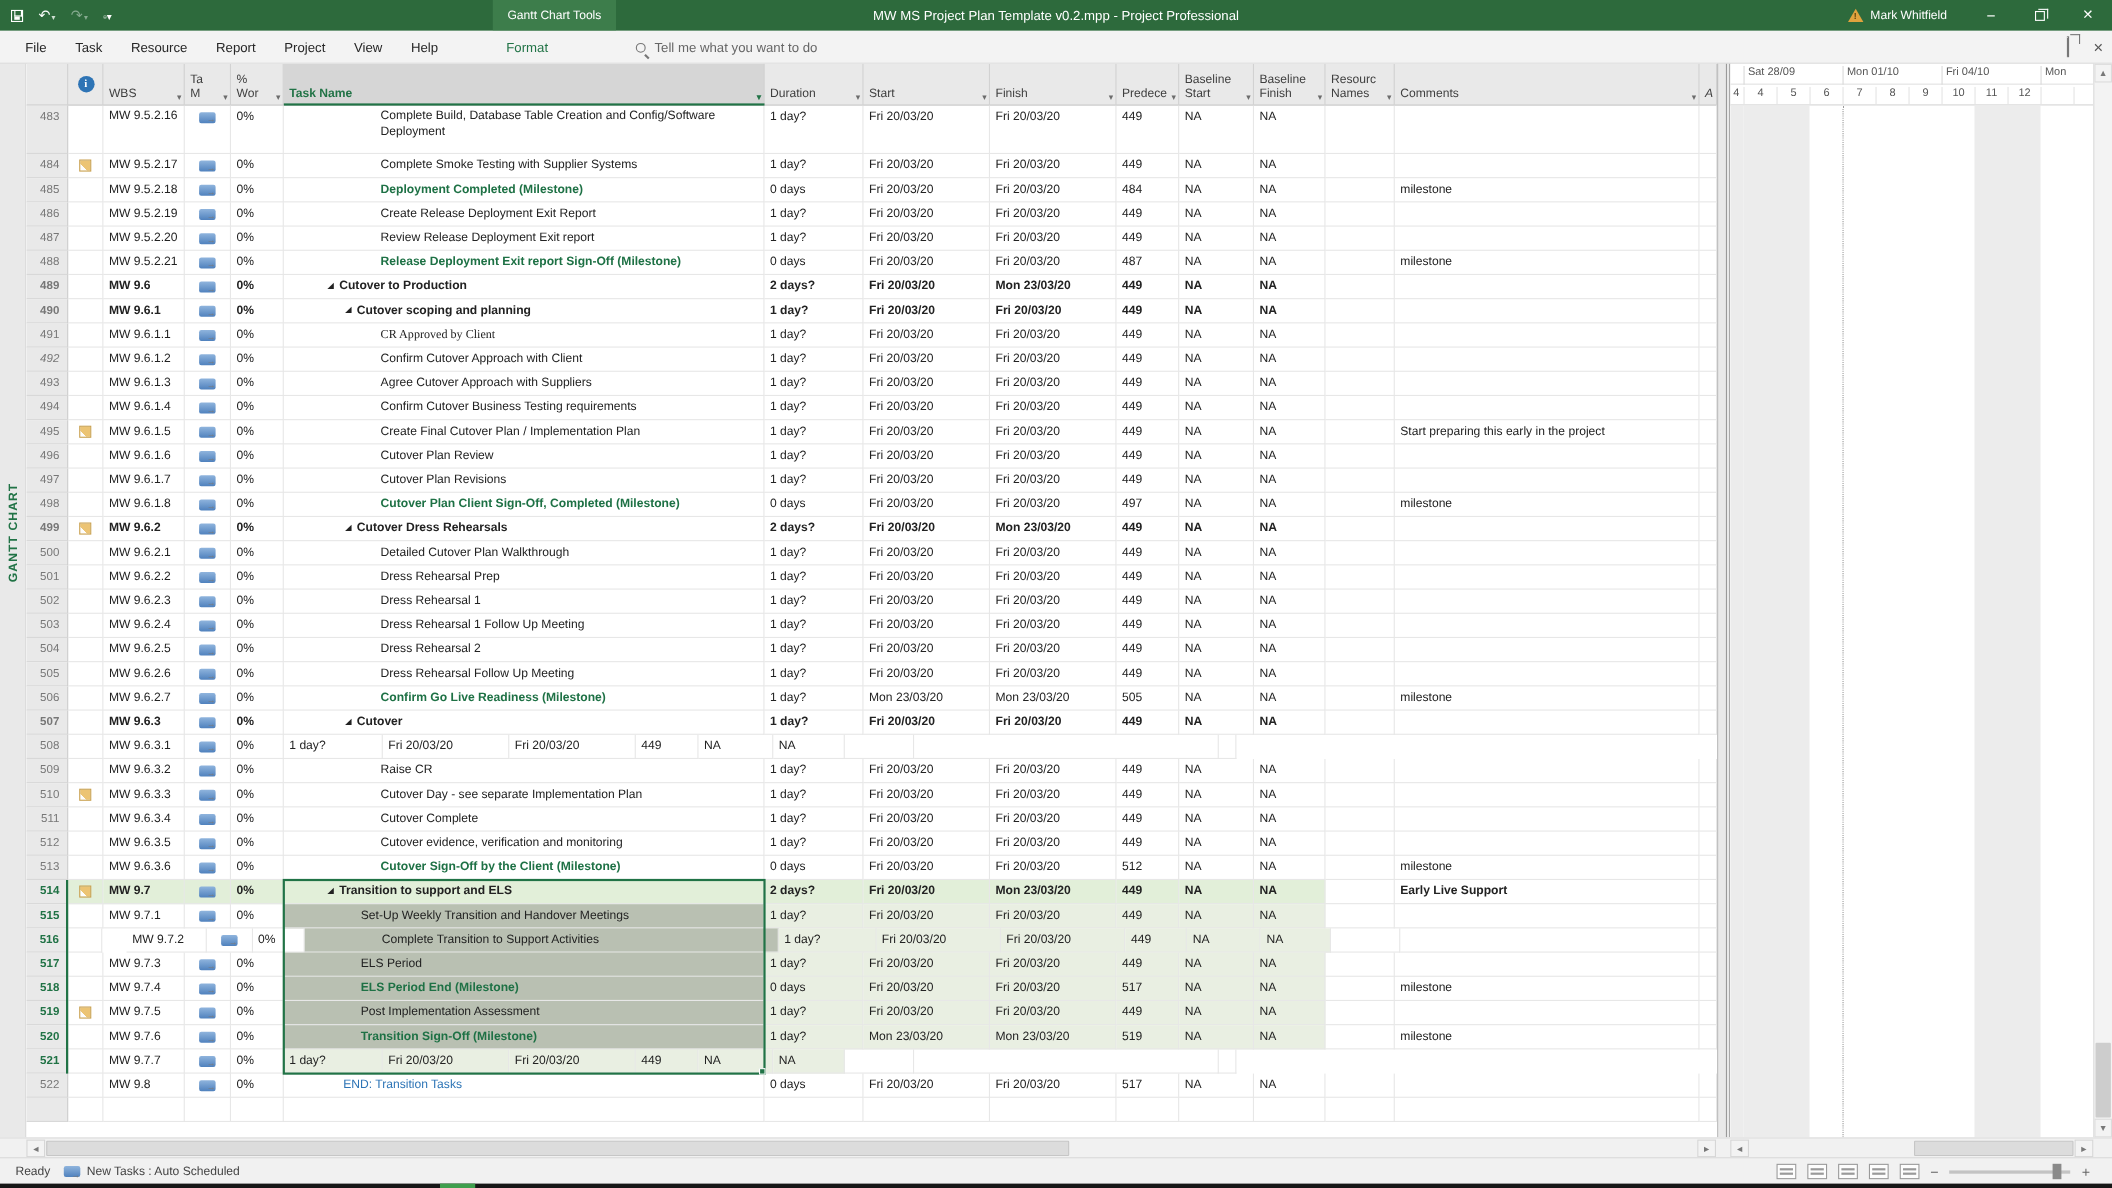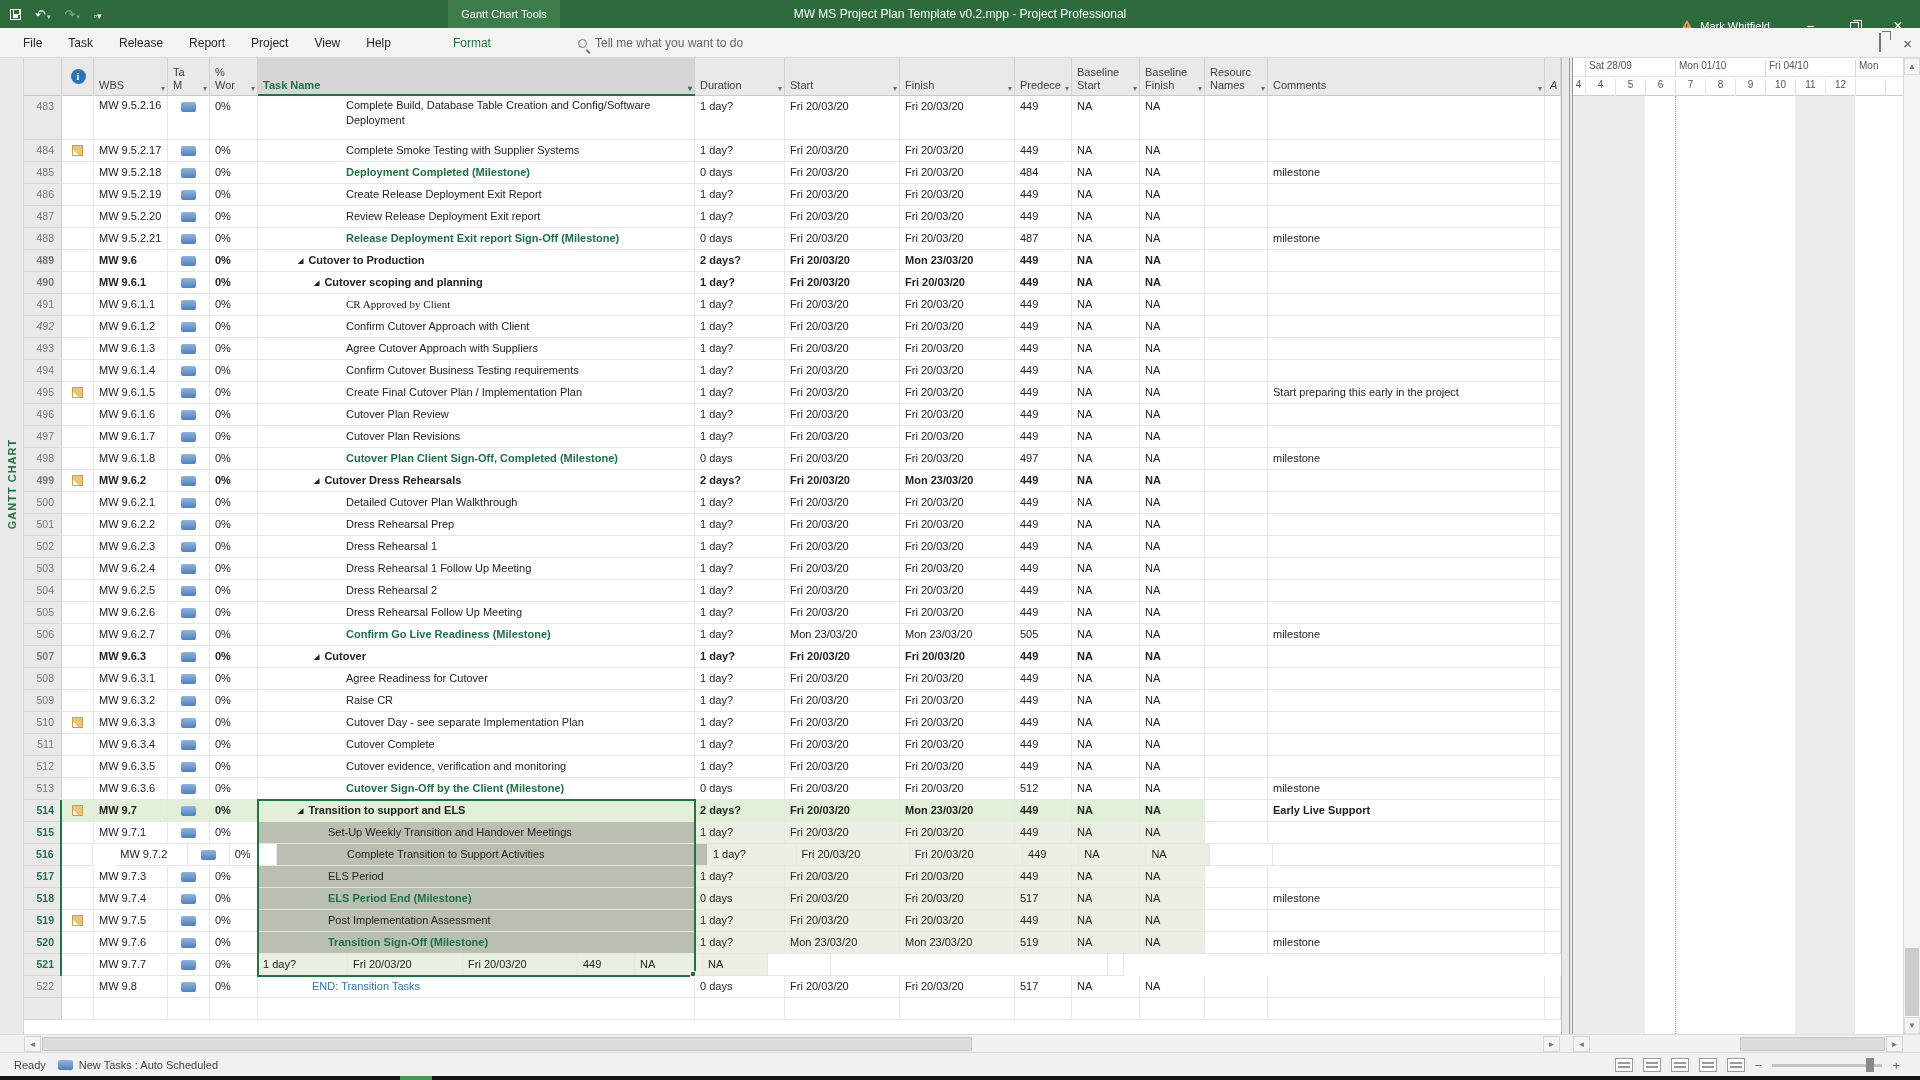--- a/index.html
+++ b/index.html
@@ -12,21 +12,21 @@
   .qat{position:absolute;left:10px;top:0;height:28px;display:flex;align-items:center;gap:14px;}
   .ic-save{width:11px;height:11px;border:1px solid #fff;position:relative;}
   .ic-save:before{content:"";position:absolute;left:2px;top:0;width:5px;height:4px;background:#2d6a3c;border:1px solid #fff;border-top:none;}
   .ic-save:after{content:"";position:absolute;left:2px;bottom:1px;width:5px;height:3px;background:#fff;}
   .glyph{font-size:13px;line-height:1;color:#fff;}
   .glyph.dim{color:#86ab90;}
   .mini-arrow{font-size:7px;margin-left:1px;color:#cfe0d3;}
   .ctx-tab{position:absolute;left:448px;top:0;width:112px;height:28px;background:#3d7d4b;
            display:flex;align-items:center;justify-content:center;font-size:11px;color:#fff;}
   .win-title{position:absolute;left:560px;right:560px;top:0;height:28px;display:flex;align-items:center;justify-content:center;font-size:12px;white-space:nowrap;}
-  .tb-right{position:absolute;right:0;top:12px;height:28px;display:flex;align-items:center;}
+  .tb-right{position:absolute;right:0;top:0;height:28px;display:flex;align-items:center;}
   .warn-tri{width:0;height:0;border-left:7px solid transparent;border-right:7px solid transparent;border-bottom:12px solid #e0a33e;position:relative;margin-right:6px;}
   .warn-tri:after{content:"!";position:absolute;left:-2px;top:2px;font-size:8px;color:#5d4308;font-weight:bold;}
   .user-name{font-size:11px;margin-right:18px;}
   .winbtn{width:44px;height:28px;display:flex;align-items:center;justify-content:center;font-size:14px;color:#fff;}
   .ic-restore{width:9px;height:9px;border:1px solid #fff;position:relative;}
   .ic-restore:before{content:"";position:absolute;left:2px;top:-3px;width:8px;height:8px;border:1px solid #fff;border-bottom:none;border-left:none;}
   .ic-restore.gray, .ic-restore.gray:before{border-color:#777;}
 
   
   .menubar{position:absolute;left:0;top:28px;width:1920px;height:30px;background:#f3f3f3;border-bottom:1px solid #d9d9d9;}
@@ -139,21 +139,21 @@
           <span class="ic-restore"></span>
         </span>
       <span class="winbtn" style="font-size:16px">×</span>
     </div>
   </div>
 
   <div class="menubar">
     <div class="tabs" id="menu-tabs">
         <div class="tab">File</div>
         <div class="tab">Task</div>
-        <div class="tab">Release</div>
+        <div class="tab">Resource</div>
         <div class="tab">Report</div>
         <div class="tab">Project</div>
         <div class="tab">View</div>
         <div class="tab">Help</div>
         <div class="tab fmt">Format</div>
       </div>
     <div class="tellme">
       <span class="ic-search"></span>
       <span>Tell me what you want to do</span>
     </div>
@@ -708,21 +708,20 @@
           <div class="cell" style="width: 16px; height: 22px;"></div>
         </div>
         <div class="row" style="height: 22px;">
           <div class="cell gut" style="width: 38px; height: 22px;">508</div>
           <div class="cell" style="width: 32px; height: 22px;"></div>
           <div class="cell" style="width: 74px; height: 22px;">MW 9.6.3.1</div>
           <div class="cell" style="width: 42px; height: 22px;">
             <span class="mode-ic" style="display: block;"></span>
           </div>
           <div class="cell" style="width: 48px; height: 22px;">0%</div>
-          <div class="cell" style="width: 437px; height: 22px; padding-left: 88px;"><span>Agree Readiness for Cutover</span></div>
           <div class="cell" style="width: 90px; height: 22px;">1 day?</div>
           <div class="cell" style="width: 115px; height: 22px;">Fri 20/03/20</div>
           <div class="cell" style="width: 115px; height: 22px;">Fri 20/03/20</div>
           <div class="cell" style="width: 57px; height: 22px;">449</div>
           <div class="cell" style="width: 68px; height: 22px;">NA</div>
           <div class="cell" style="width: 65px; height: 22px;">NA</div>
           <div class="cell" style="width: 63px; height: 22px;"></div>
           <div class="cell" style="width: 277px; height: 22px;"></div>
           <div class="cell" style="width: 16px; height: 22px;"></div>
         </div>

